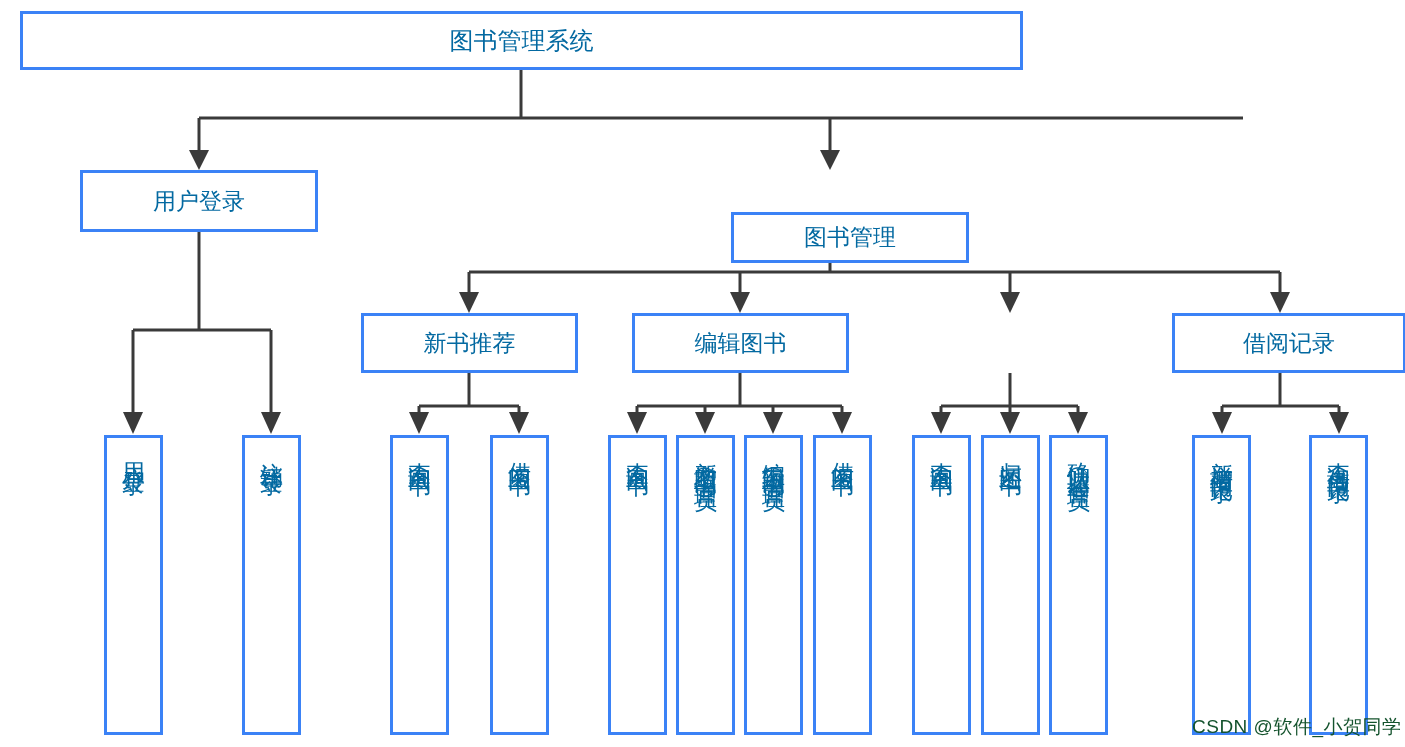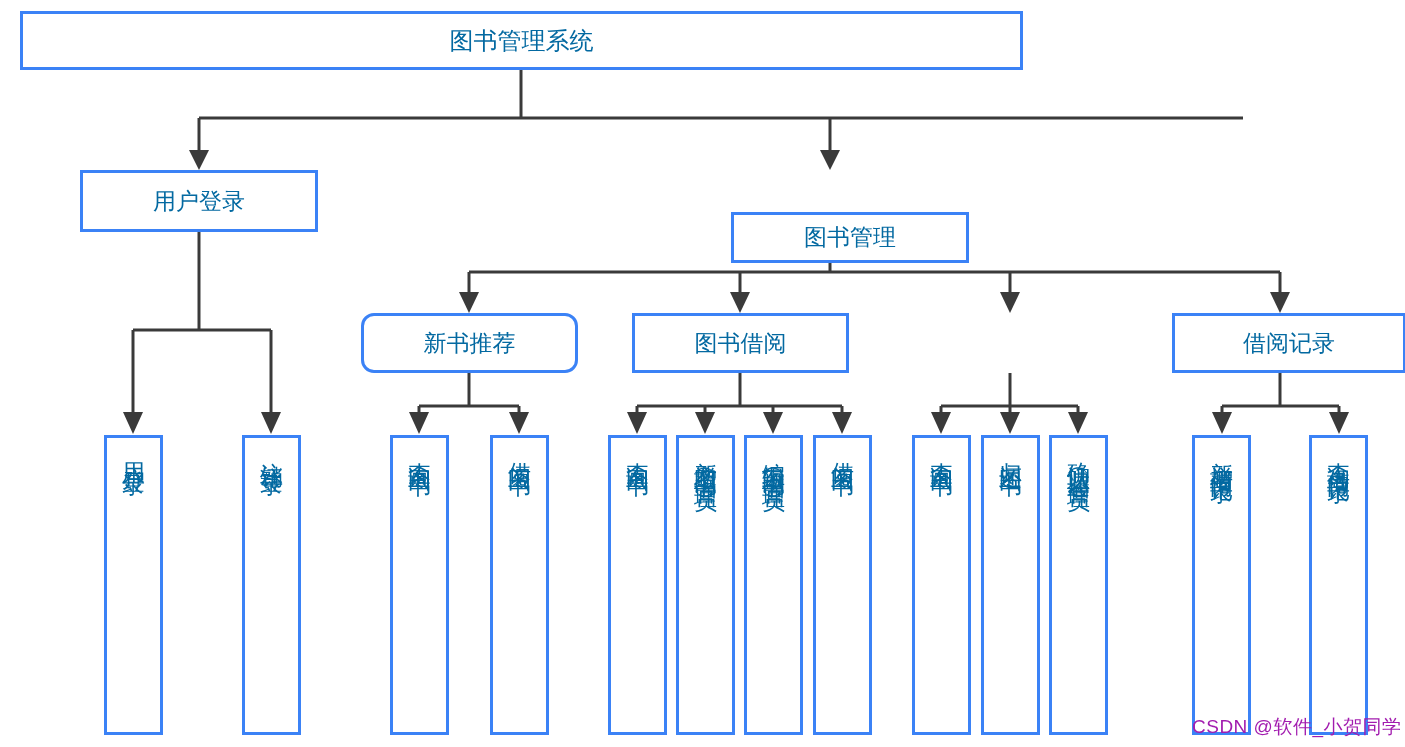--- a/index.html
+++ b/index.html
@@ -55,21 +55,21 @@
     letter-spacing: 4px;
     line-height: 1.0;
     white-space: nowrap;
     display: block;
   }
   .watermark {
     position: absolute;
     left: 1192px;
     top: 714px;
     font-size: 19px;
-    color: #a21caf;
+    color: #14532d;
     white-space: nowrap;
     z-index: 3;
     letter-spacing: 0.5px;
   }
 </style>
 </head>
 <body>
 
 <div id="canvas">
 
@@ -151,26 +151,26 @@
   </div>
 
   <div class="node h" style="left:80px; top:170px; width:238px; height:62px;">
     <span>用户登录</span>
   </div>
 
   <div class="node h" style="left:731px; top:170px; width:238px; height:51px;margin-top:42px;">
     <span>图书管理</span>
   </div>
 
-  <div class="node h" style="left:361px; top:313px; width:217px; height:60px;border-radius:13px;">
+  <div class="node h" style="left:361px; top:313px; width:217px; height:60px;">
     <span>新书推荐</span>
   </div>
 
   <div class="node h" style="left:632px; top:313px; width:217px; height:60px;">
-    <span>图书借阅</span>
+    <span>编辑图书</span>
   </div>
 
 
   <div class="node h" style="left:1172px; top:313px; width:234px; height:60px;">
     <span>借阅记录</span>
   </div>
 
   <div class="node leaf" style="left:104px; top:435px; width:59px; height:300px;">
     <span class="vtext">用户登录</span>
   </div>

